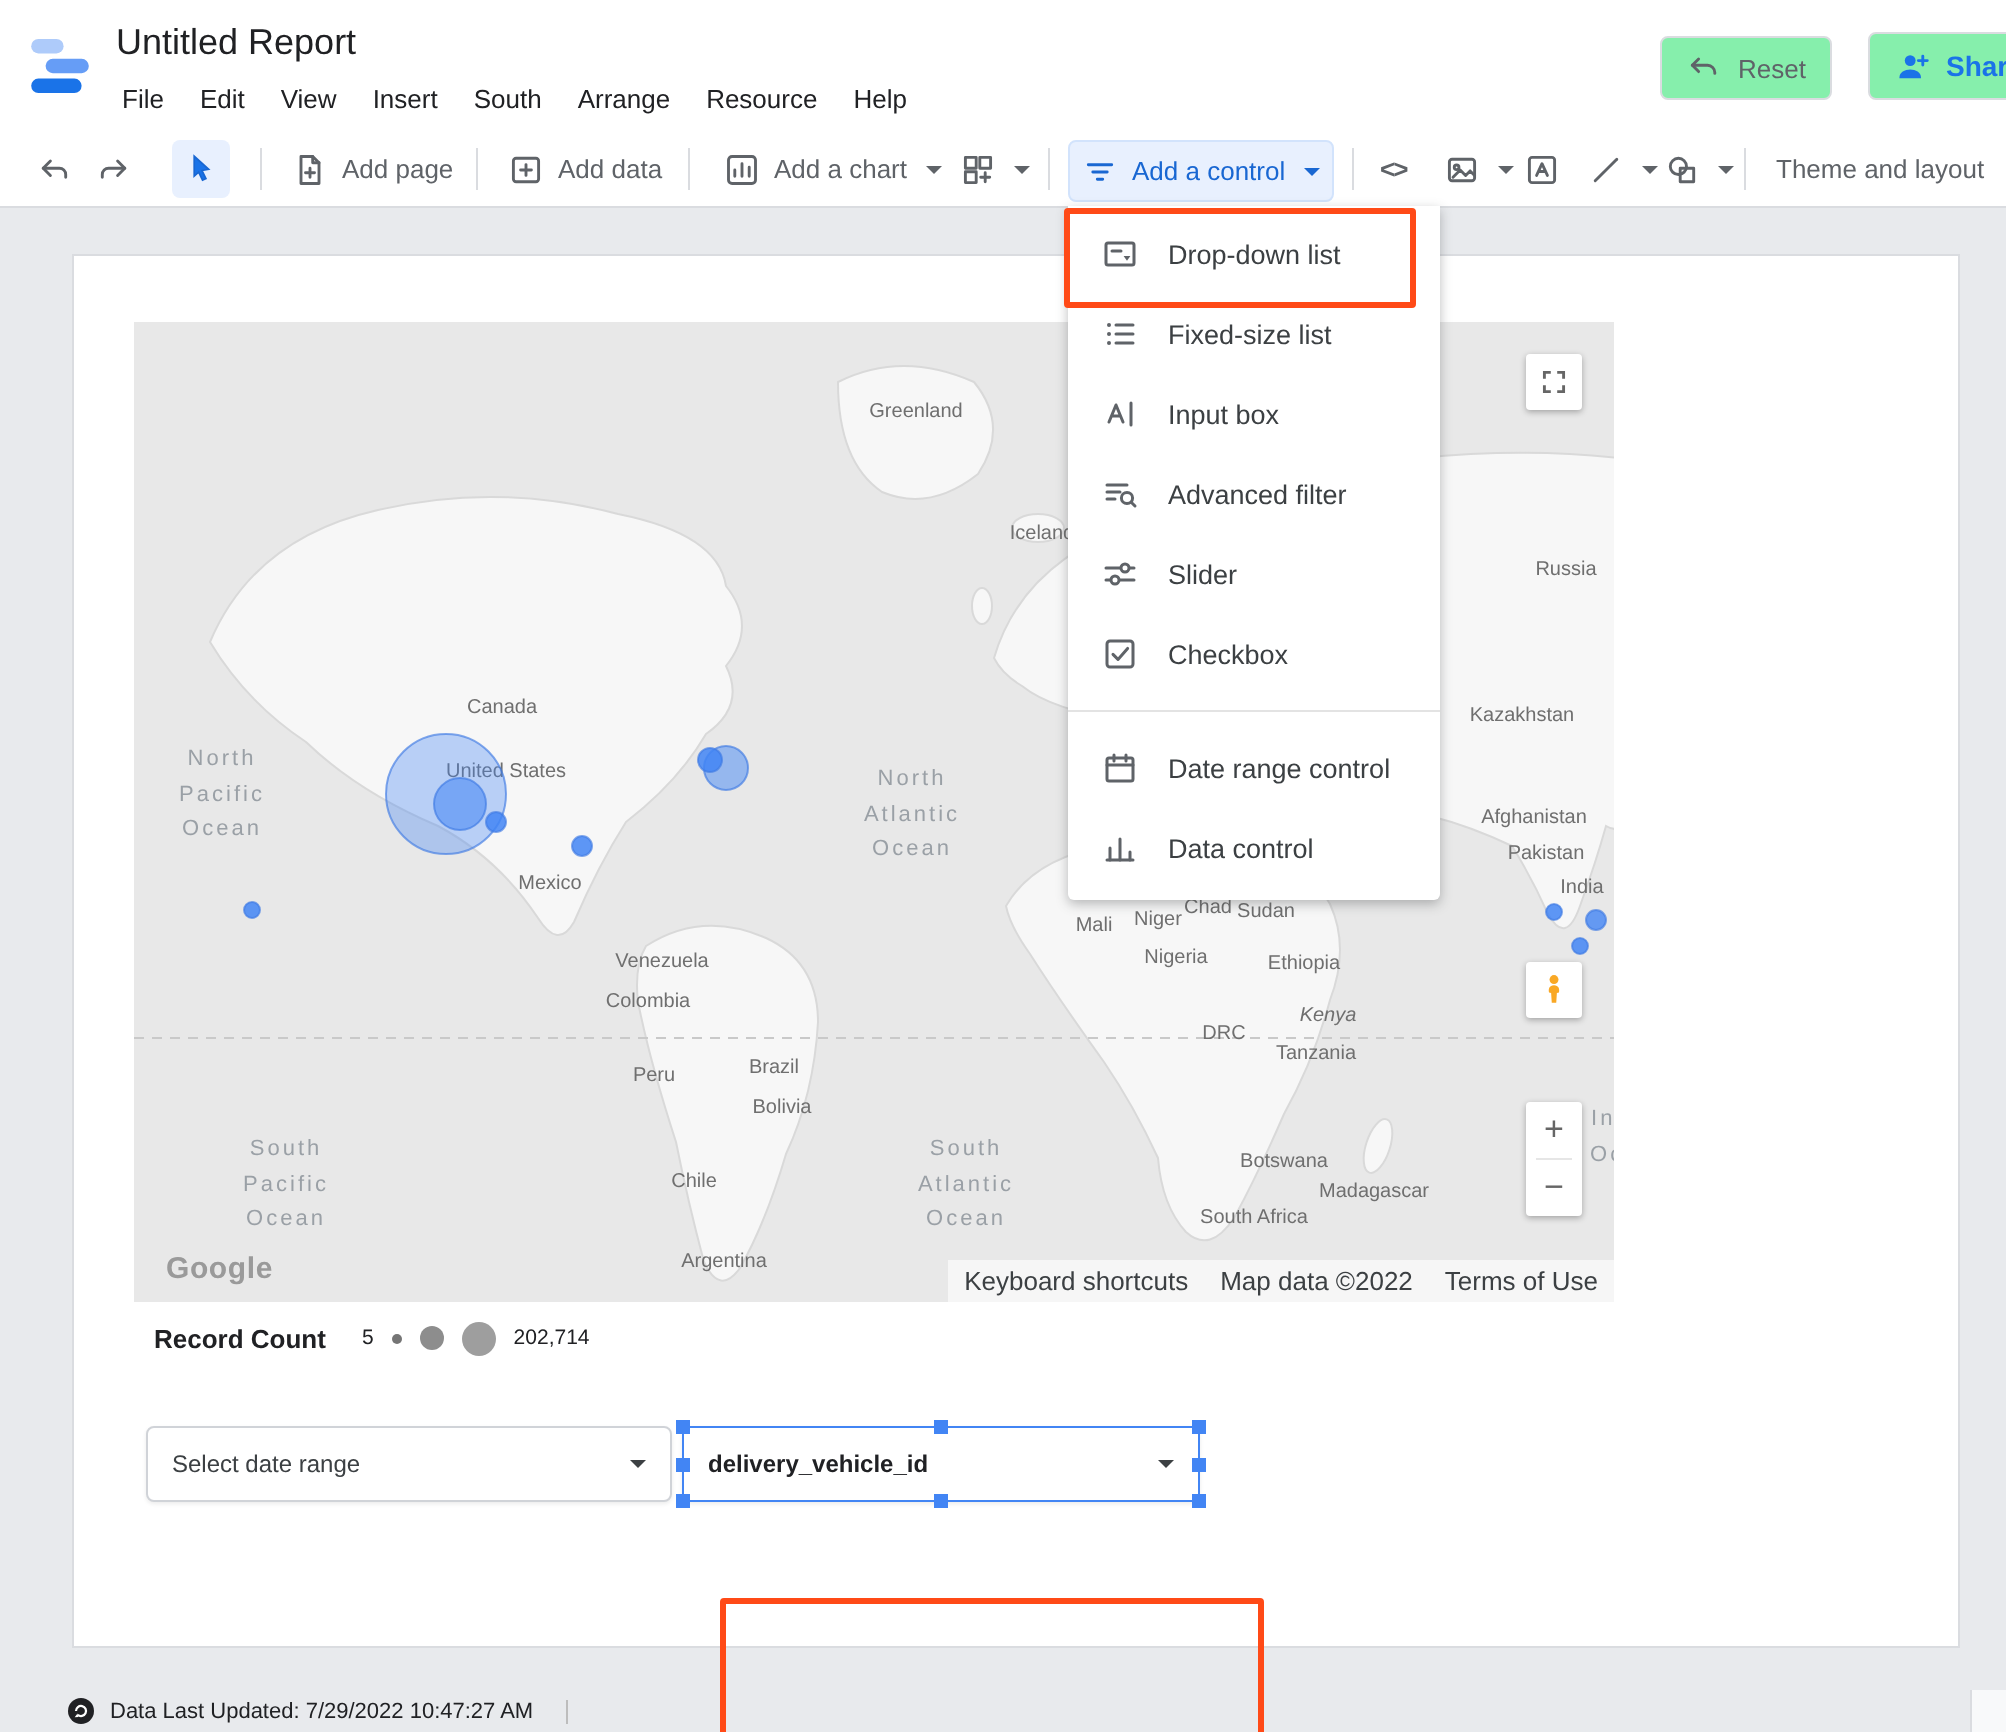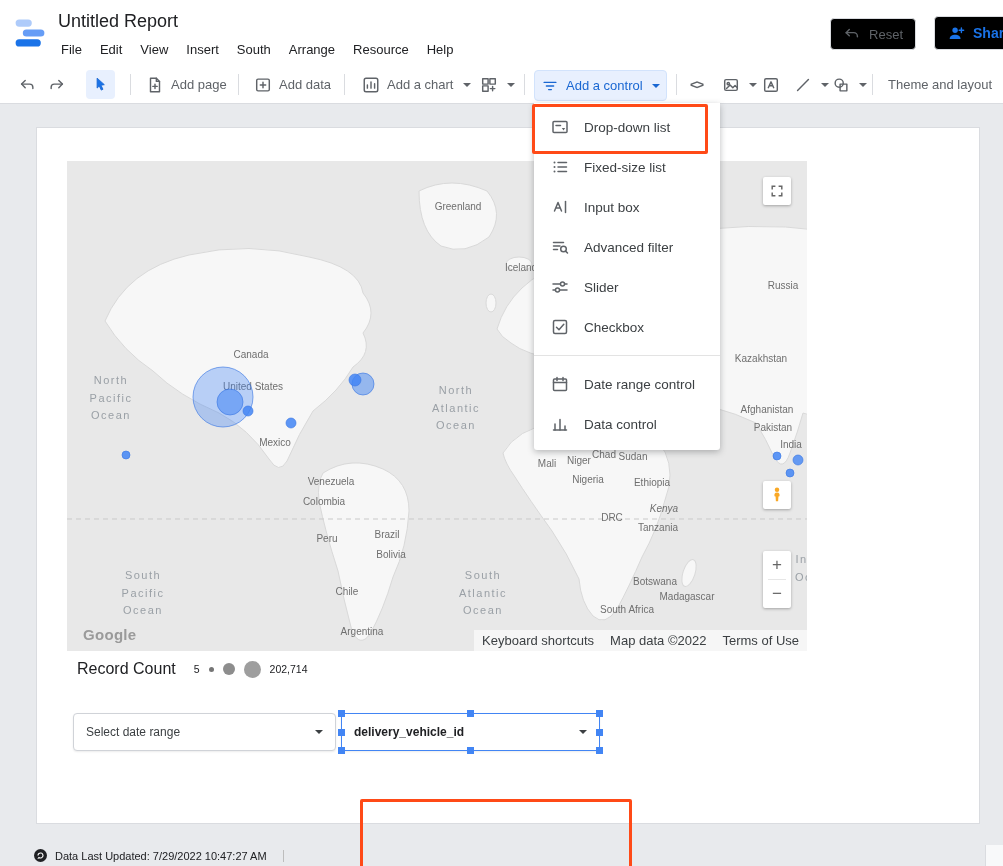--- a/index.html
+++ b/index.html
@@ -4,21 +4,21 @@
 <style>
   html,body{margin:0;padding:0}
   body{width:1003px;height:866px;position:relative;overflow:hidden;background:#fff;
        font-family:"Liberation Sans","DejaVu Sans",sans-serif;color:#202124}
   
   .header{position:absolute;left:0;top:0;width:1003px;height:66px;background:#fff;z-index:20}
   .logo{position:absolute;left:12px;top:15px;width:36px;height:36px}
   .title{position:absolute;left:58px;top:11px;font-size:18px;color:#202124;cursor:text}
   .menubar{position:absolute;left:52px;top:40px;display:flex}
   .menubar span{font-size:13px;color:#202124;padding:2px 9px;border-radius:4px;cursor:pointer}
-  .btn{display:flex;align-items:center;gap:8px;background:#000000;border:1px solid #dadce0;border-radius:4px;cursor:pointer}
+  .btn{display:flex;align-items:center;gap:8px;background:#86efac;border:1px solid #dadce0;border-radius:4px;cursor:pointer}
   .reset{position:absolute;right:87px;top:18px;height:30px;padding:0 12px;font-size:13px;color:#5f6368}
   .share{position:absolute;left:934px;top:16px;height:32px;width:120px;padding:0 12px;font-size:14px;font-weight:bold;color:#1a73e8}
   
   .toolbar{position:absolute;left:0;top:66px;width:1003px;height:37px;background:#fff;border-bottom:1px solid #dadce0;z-index:20}
   .tb{position:absolute;top:4px;height:29px;display:flex;align-items:center;gap:7px;padding:0 6px;
       border-radius:4px;font-size:13px;color:#5f6368;cursor:pointer;white-space:nowrap}
   .tb.active-tool{background:#e8f0fe}
   .tb.active-ctl{background:#e8f0fe;border:1px solid #d2e3fc;color:#1967d2}
   .tsep{position:absolute;top:8px;width:1px;height:21px;background:#dadce0}
   .caret{display:inline-block;width:0;height:0;border-left:4px solid transparent;border-right:4px solid transparent;
@@ -41,21 +41,21 @@
            box-shadow:0 1px 3px rgba(0,0,0,.3);display:flex;align-items:center;justify-content:center;cursor:pointer}
   .zoomctl{position:absolute;z-index:5;right:16px;top:390px;width:28px;background:#fff;border-radius:2px;
            box-shadow:0 1px 3px rgba(0,0,0,.3)}
   .zoomctl .z{height:28px;display:flex;align-items:center;justify-content:center;font-size:17px;color:#666;cursor:pointer}
   .zoomctl .zline{height:1px;background:#e6e6e6;margin:0 5px}
   .gmap-logo{position:absolute;left:16px;bottom:8px;z-index:5;font-size:15px;font-weight:bold;color:#9a9a9a;letter-spacing:.3px}
   .attrib{position:absolute;right:0;bottom:0;z-index:5;display:flex;gap:16px;background:rgba(248,248,248,.85);
           padding:3px 8px;font-size:13px;color:#3c4043}
   
   .legend{position:absolute;left:40px;top:531px;height:20px;display:flex;align-items:center;gap:9px}
-  .legend .t{font-size:16px;font-weight:normal;margin-right:9px}
+  .legend .t{font-size:13px;font-weight:bold;margin-right:9px}
   .legend .n{font-size:10.5px}
   .dot{border-radius:50%;flex:0 0 auto}
   .d1{width:5px;height:5px;background:#757575}
   .d2{width:12px;height:12px;background:#8d8d8d}
   .d3{width:17px;height:17px;background:#9e9e9e}
   
   .ctl{position:absolute;top:585px;height:36px;background:#fff;border:1px solid #d0d3d8;border-radius:4px;
        box-shadow:0 1px 2px rgba(0,0,0,.08);display:flex;align-items:center;justify-content:space-between;
        padding:0 12px;font-size:12px;color:#3c4043;cursor:pointer}
   .ctl .caret{border-top-color:#3c4043}
@@ -255,21 +255,21 @@
           <span class="map-label country" style="left: 585px; top: 321px;">Ethiopia</span>
           <span class="map-label country" style="left: 264px; top: 320px;">Venezuela</span>
           <span class="map-label country" style="left: 257px; top: 340px;">Colombia</span>
           <span class="map-label country" style="left: 597px; top: 347px; font-style: italic;">Kenya</span>
           <span class="map-label country" style="left: 545px; top: 356px;">DRC</span>
           <span class="map-label country" style="left: 591px; top: 366px;">Tanzania</span>
           <span class="map-label country" style="left: 260px; top: 377px;">Peru</span>
           <span class="map-label country" style="left: 320px; top: 373px;">Brazil</span>
           <span class="map-label country" style="left: 280px; top: 393px; margin-left: 44px;">Bolivia</span>
           <span class="map-label country" style="left: 620px; top: 410px; margin-top: 25px;">Madagascar</span>
-          <span class="map-label country" style="left: 588px; top: 420px;">Botswana</span>
+          <span class="map-label country" style="left: 575px; top: 420px;">Botswana</span>
           <span class="map-label country" style="left: 280px; top: 430px;">Chile</span>
           <span class="map-label country" style="left: 560px; top: 448px;">South Africa</span>
           <span class="map-label country" style="left: 295px; top: 470px;">Argentina</span>
           <span class="map-label ocean" style="left: 44px; top: 237px;">North
 Pacific
 Ocean</span>
           <span class="map-label ocean" style="left: 389px; top: 247px;">North
 Atlantic
 Ocean</span>
           <span class="map-label ocean" style="left: 76px; top: 432px;">South

